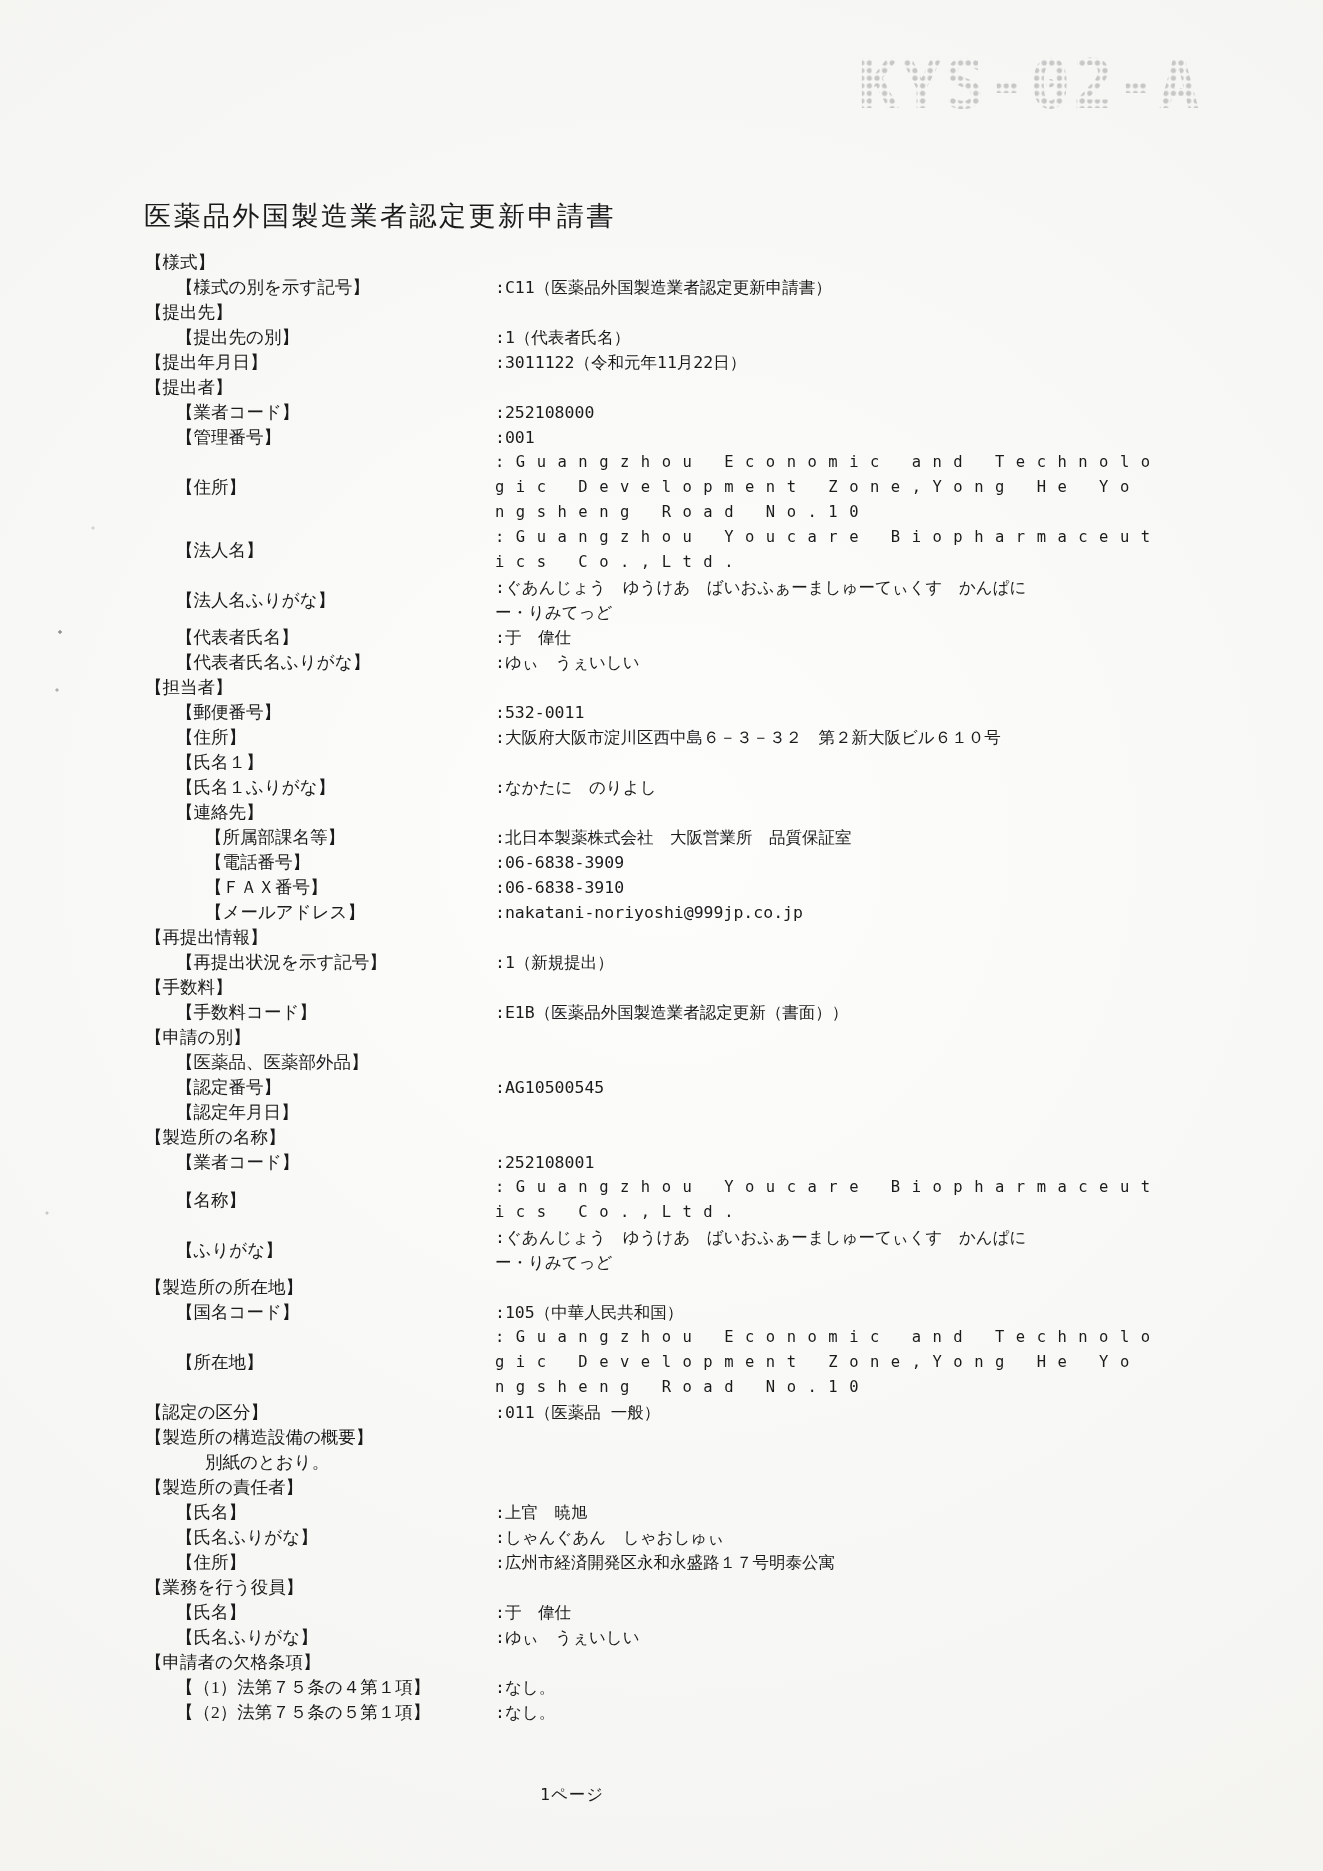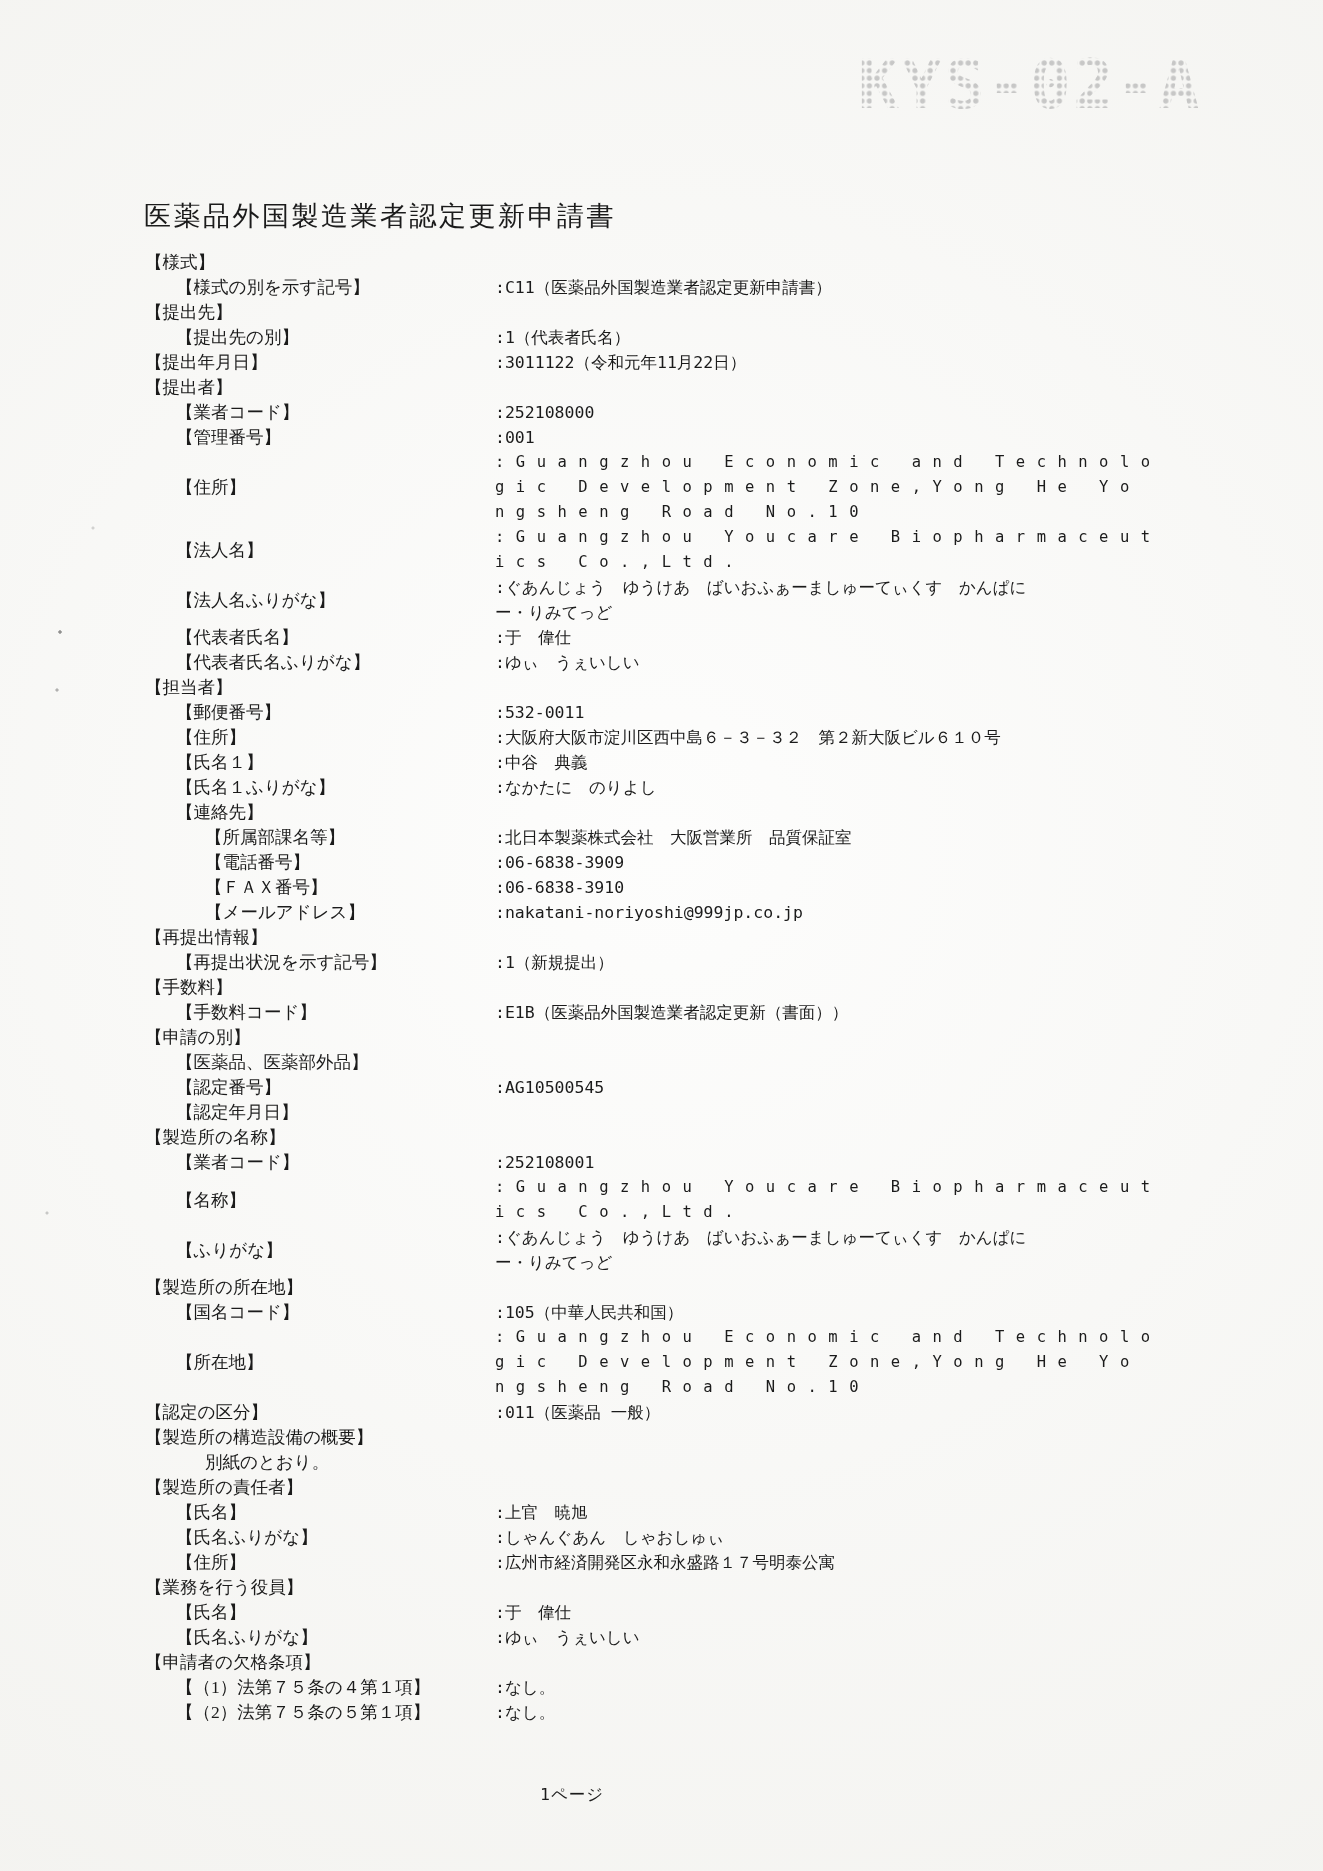--- a/index.html
+++ b/index.html
@@ -135,21 +135,20 @@
     <div class="row">
       <span class="label indent-1">【郵便番号】</span>
       <span class="value">:532-0011</span>
     </div>
     <div class="row">
       <span class="label indent-1">【住所】</span>
       <span class="value">:大阪府大阪市淀川区西中島６－３－３２　第２新大阪ビル６１０号</span>
     </div>
     <div class="row">
       <span class="label indent-1">【氏名１】</span>
-      <span class="value">:中谷　典義</span>
     </div>
     <div class="row">
       <span class="label indent-1">【氏名１ふりがな】</span>
       <span class="value">:なかたに　のりよし</span>
     </div>
     <div class="row">
       <span class="label indent-1">【連絡先】</span>
       <span class="value"></span>
     </div>
     <div class="row">

